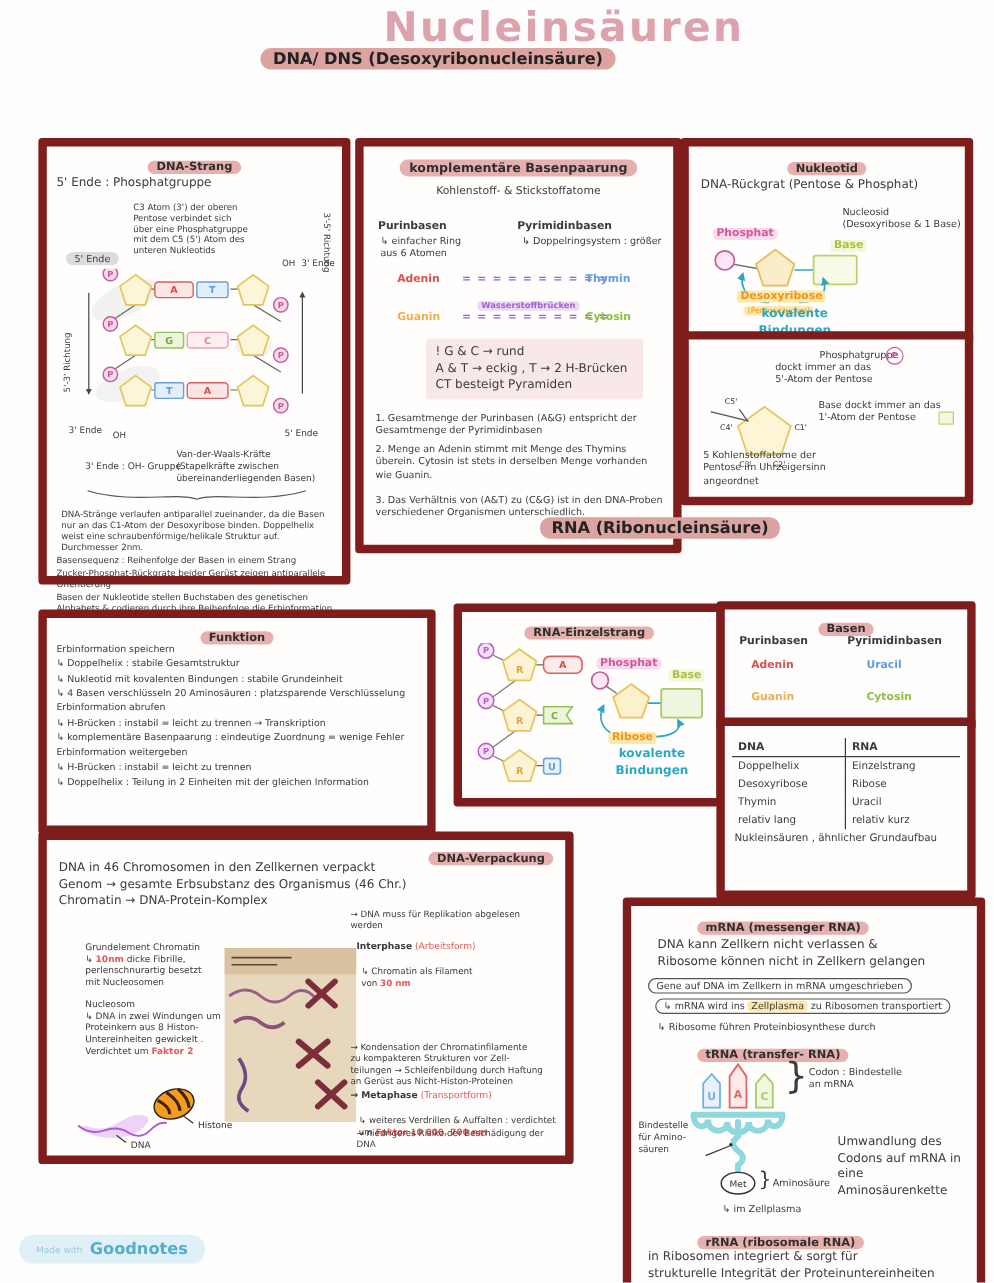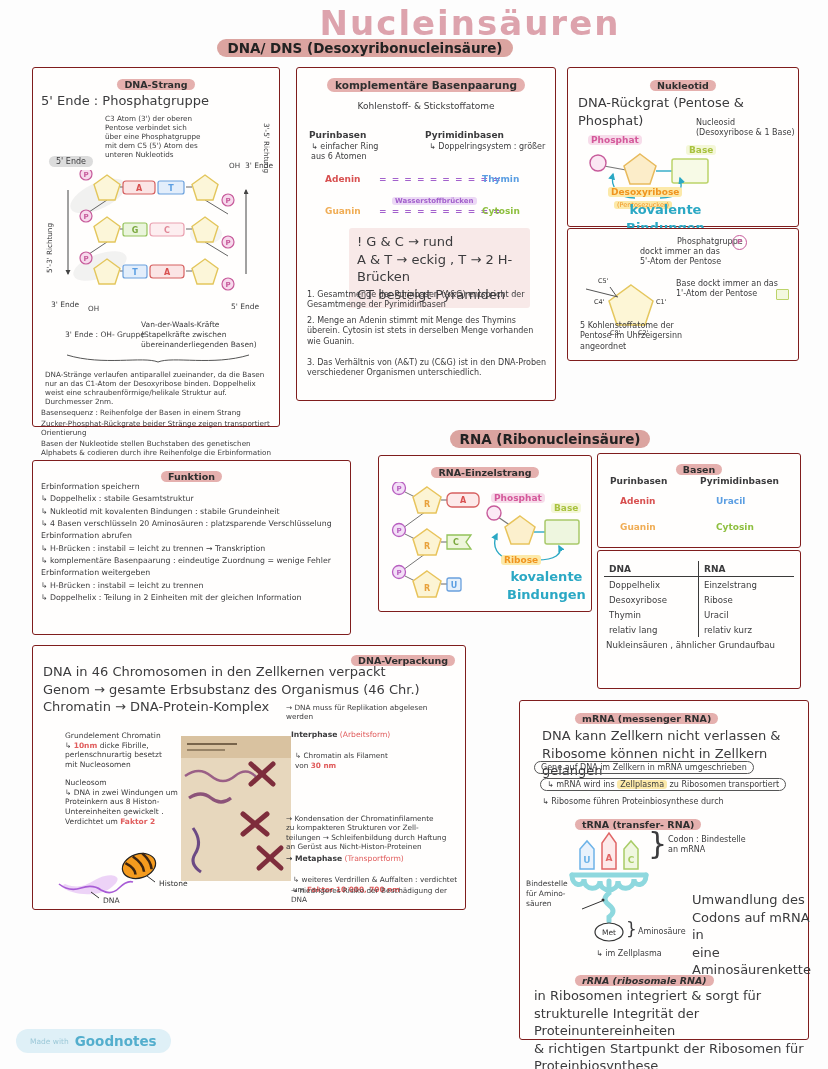--- a/index.html
+++ b/index.html
@@ -1,27 +1,27 @@
 <!DOCTYPE html>
 <html><head>
 <meta charset="utf-8">
 <style>
   html,body{margin:0;padding:0;background:#ffffff;}
   .page{position:relative;width:828px;height:1069px;background:#fdfdfd;font-family:"DejaVu Sans",sans-serif;color:#3b3b3d;overflow:hidden;}
   .abs{position:absolute;}
   .pre{white-space:pre-line;}
-  .box{position:absolute;border:1px solid #7f1d1d;border-radius:3px;background:#fffefd;}
+  .box{position:absolute;border:7px solid #7f1d1d;border-radius:3px;background:#fffefd;margin-top:48px;}
   .pill{background:#e5b0ae;border-radius:8px;padding:1px 8px;display:inline-block;font-weight:bold;color:#2f2f2f;}
   .pill.sm{font-size:9.5px;padding:0 7px;}
   .main-title{font-size:34px;font-weight:bold;letter-spacing:2px;color:#dda3ad;text-align:center;}
   .hl-big{background:#dba4a0;border-radius:9px;padding:1px 10px;font-size:13.5px;font-weight:bold;color:#222;}
   .t{font-size:8px;line-height:1.3;}
   .t7{font-size:7.2px;line-height:1.25;}
   .t75{font-size:7.5px;line-height:1.3;}
-  .t85{font-size:13px;line-height:1.35;}
+  .t85{font-size:10px;line-height:1.35;}
   .t9{font-size:9px;line-height:1.3;}
   .b{font-weight:bold;}
   .red{color:#d85050;} .blue{color:#5b9ee2;} .orange{color:#f0ad55;text-align:center;} .green{color:#8ebf3f;}
   .purple{color:#a361cc;} .pink{color:#d4589a;} .teal{color:#2ba8c4;} .acc{color:#e05c5c;}
   .graypill{background:#dcdcdc;border-radius:9px;padding:1px 7px;font-size:8px;}
   .hl-pink{background:#f7dcea;border-radius:4px;padding:0 3px;}
   .hl-yel{background:#fce9a9;border-radius:3px;padding:0 3px;}
   .hl-lav{background:#ecd9f5;border-radius:3px;padding:0 3px;}
   .hl-grn{background:#f4f7d8;border-radius:3px;padding:0 3px;}
   .notebg{background:#f8e9e8;border-radius:3px;padding:5px 8px;}
@@ -139,21 +139,21 @@
 (Stapelkräfte zwischen
 übereinanderliegenden Basen)</div>
     <div class="abs t75" style="left:32px;top:262px;">3' Ende : OH- Gruppe</div>
 
     <svg class="abs" style="left:30px;top:284px;" width="190" height="14" viewBox="0 0 190 14">
       <path d="M4,3 C40,14 80,4 95,10 C110,4 150,14 186,3" fill="none" stroke="#555" stroke-width="1"></path>
     </svg>
 
     <div class="abs t7" style="left:12px;top:302px;width:225px;">DNA-Stränge verlaufen antiparallel zueinander, da die Basen nur an das C1-Atom der Desoxyribose binden. Doppelhelix weist eine schraubenförmige/helikale Struktur auf. Durchmesser 2nm.</div>
     <div class="abs t7" style="left:8px;top:340px;width:232px;">Basensequenz : Reihenfolge der Basen in einem Strang</div>
-    <div class="abs t7" style="left:8px;top:351px;width:232px;">Zucker-Phosphat-Rückgrate beider Stränge zeigen transportiert Orientierung</div>
+    <div class="abs t7" style="left:8px;top:351px;width:232px;">Zucker-Phosphat-Rückgrate beider Gerüst zeigen antiparallele Orientierung</div>
     <div class="abs t7" style="left:8px;top:371px;width:232px;">Basen der Nukleotide stellen Buchstaben des genetischen Alphabets &amp; codieren durch ihre Reihenfolge die Erbinformation</div>
   </section>
 
   <section class="box" style="left:296px;top:67px;width:258px;height:332px;">
     <div class="abs" style="left:0;top:6px;width:100%;text-align:center;"><span class="pill" style="font-size:10.5px;">komplementäre Basenpaarung</span></div>
     <div class="abs t9" style="left:0;top:33px;width:100%;text-align:center;">Kohlenstoff- &amp; Stickstoffatome</div>
     <div class="abs t9 b" style="left:12px;top:62px;">Purinbasen</div>
     <div class="abs t pre" style="left:14px;top:74px;">↳ einfacher Ring
    aus 6 Atomen</div>
     <div class="abs t9 b" style="left:128px;top:62px;">Pyrimidinbasen</div>
@@ -448,21 +448,21 @@
     <div class="abs t75 pre" style="left:6px;top:178px;">Bindestelle
 für Amino-
 säuren</div>
     <span class="abs brace" style="left:106px;top:218px;font-size:17px;">}</span>
     <div class="abs t" style="left:118px;top:226px;">Aminosäure</div>
     <div class="abs t" style="left:76px;top:248px;">↳ im Zellplasma</div>
     <div class="abs t85 pre" style="left:172px;top:190px;">Umwandlung des
 Codons auf mRNA in
 eine Aminosäurenkette</div>
 
-    <div class="abs" style="left:55px;top:268px;font-style:italic;"><span class="pill sm">rRNA (ribosomale RNA)</span></div>
+    <div class="abs" style="left:55px;top:268px;"><span class="pill sm">rRNA (ribosomale RNA)</span></div>
     <div class="abs t85 pre" style="left:14px;top:286px;">in Ribosomen integriert &amp; sorgt für
 strukturelle Integrität der Proteinuntereinheiten
 &amp; richtigen Startpunkt der Ribosomen für
 Proteinbiosynthese</div>
   </section>
 
   <div class="abs" style="left:16px;top:1029px;background:#dff0f7;border-radius:14px;padding:4px 14px;display:flex;align-items:center;gap:6px;">
     <span style="font-size:7.5px;color:#9dc9d8;">Made with</span>
     <span style="font-size:13.5px;color:#53aecd;font-weight:bold;">Goodnotes</span>
   </div>

